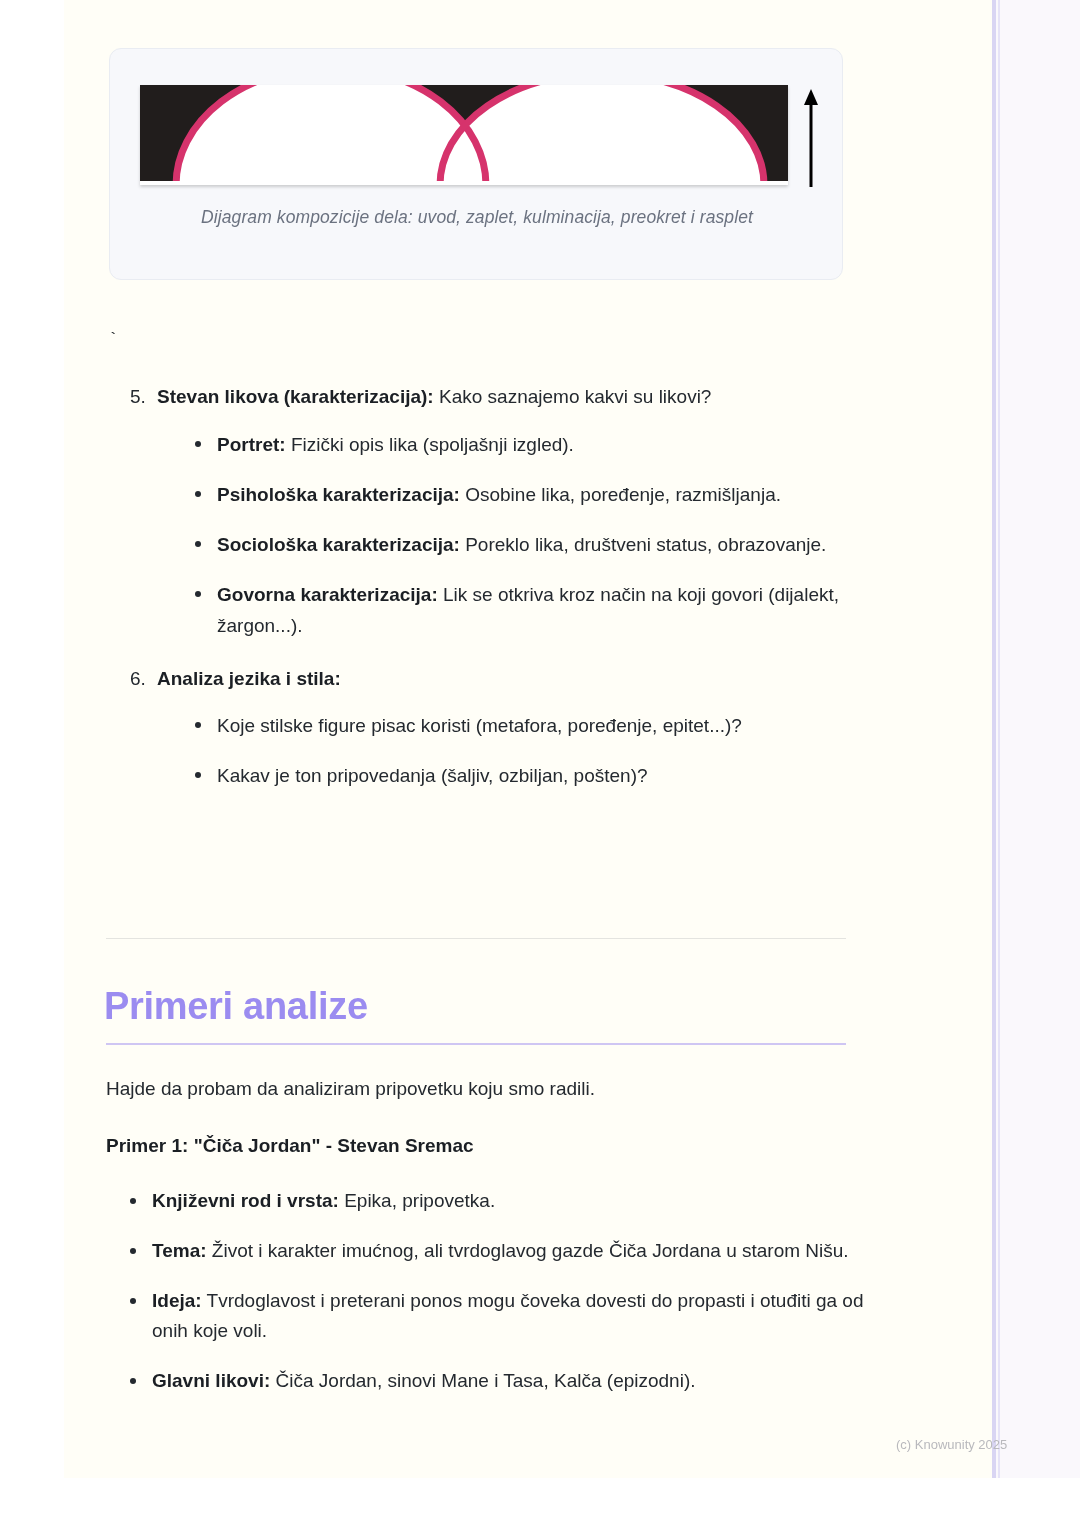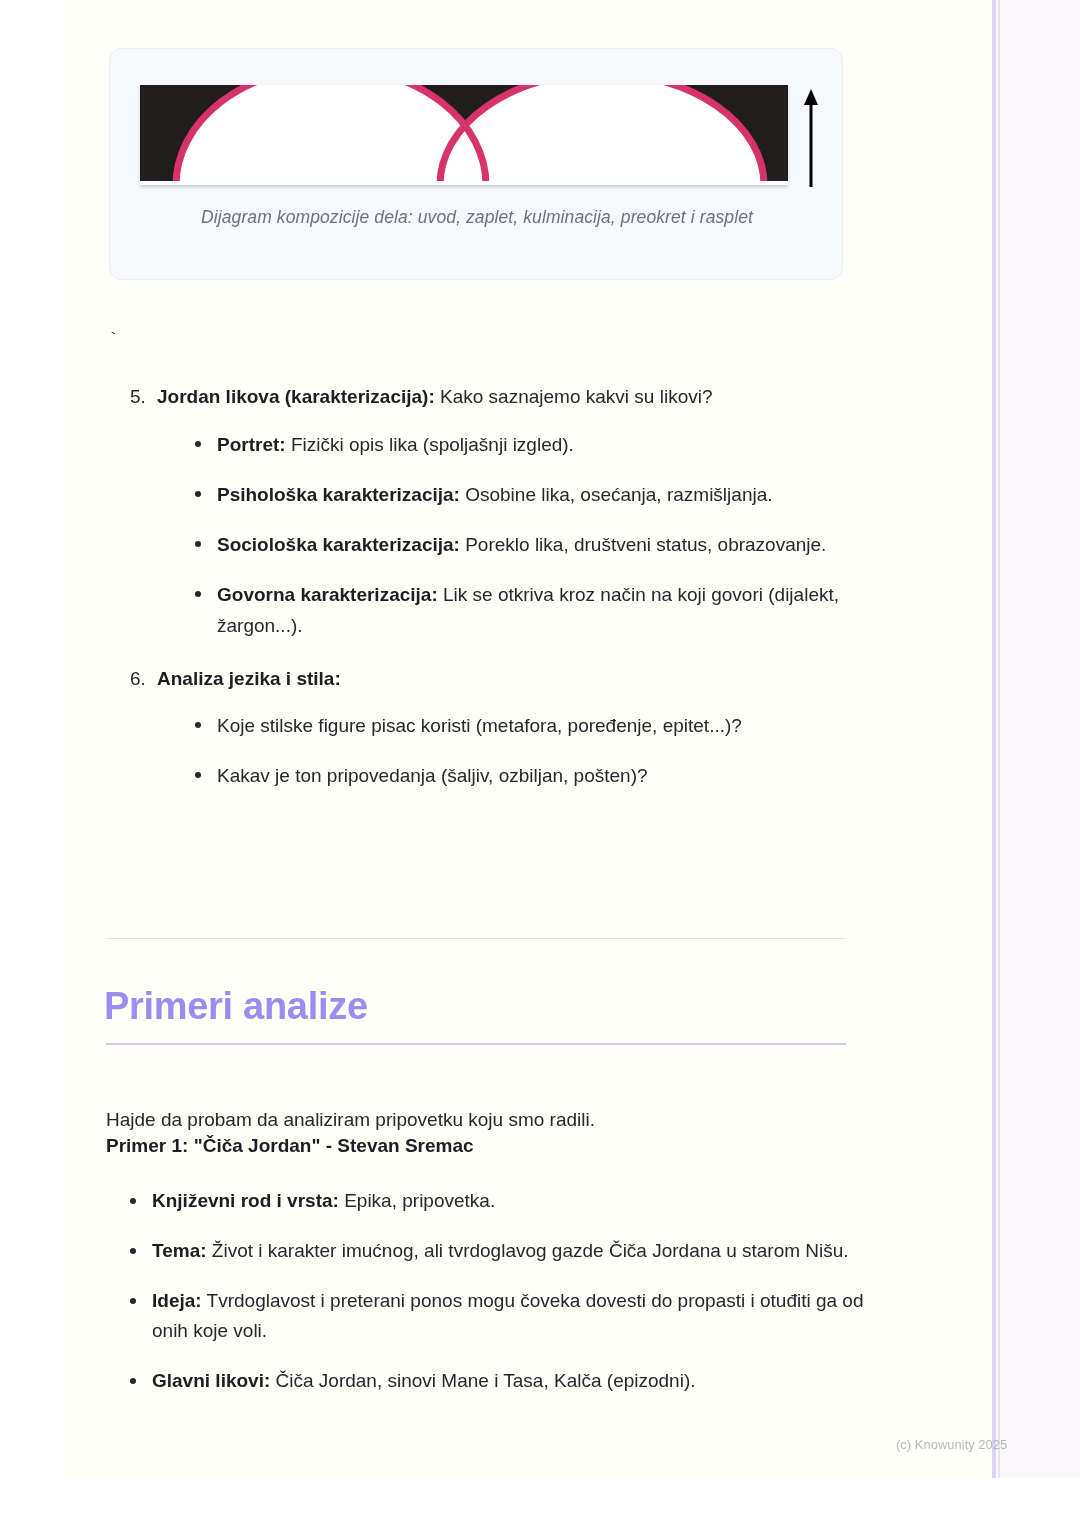--- a/index.html
+++ b/index.html
@@ -199,21 +199,20 @@
   }
 
   .intro-para {
     position: absolute;
     left: 90px;
     top: 1074px;
     width: 760px;
     font-size: 19px;
     color: #24292f;
     line-height: 1.6;
-    margin-top: 31px;
   }
 
   .example-title {
     position: absolute;
     left: 90px;
     top: 1131px;
     width: 760px;
     font-size: 19px;
     font-weight: 700;
     color: #1b1f24;
@@ -297,28 +296,28 @@
     </div>
 
     <div class="figure-caption">Dijagram kompozicije dela: uvod, zaplet, kulminacija, preokret i rasplet</div>
   </div>
 
   <div class="stray-tick">`</div>
 
   <ol class="main-list" start="5">
 
     <li>
-      <strong>Jordan likova (karakterizacija):</strong><span> Kako saznajemo kakvi su likovi?</span>
+      <strong>Stevan likova (karakterizacija):</strong><span> Kako saznajemo kakvi su likovi?</span>
 
       <ul class="sub-list">
         <li>
           <strong>Portret:</strong><span> Fizički opis lika (spoljašnji izgled).</span>
         </li>
         <li>
-          <strong>Psihološka karakterizacija:</strong><span> Osobine lika, osećanja, razmišljanja.</span>
+          <strong>Psihološka karakterizacija:</strong><span> Osobine lika, poređenje, razmišljanja.</span>
         </li>
         <li>
           <strong>Sociološka karakterizacija:</strong><span> Poreklo lika, društveni status, obrazovanje.</span>
         </li>
         <li>
           <strong>Govorna karakterizacija:</strong><span> Lik se otkriva kroz način na koji govori (dijalekt, žargon...).</span>
         </li>
       </ul>
     </li>
 

